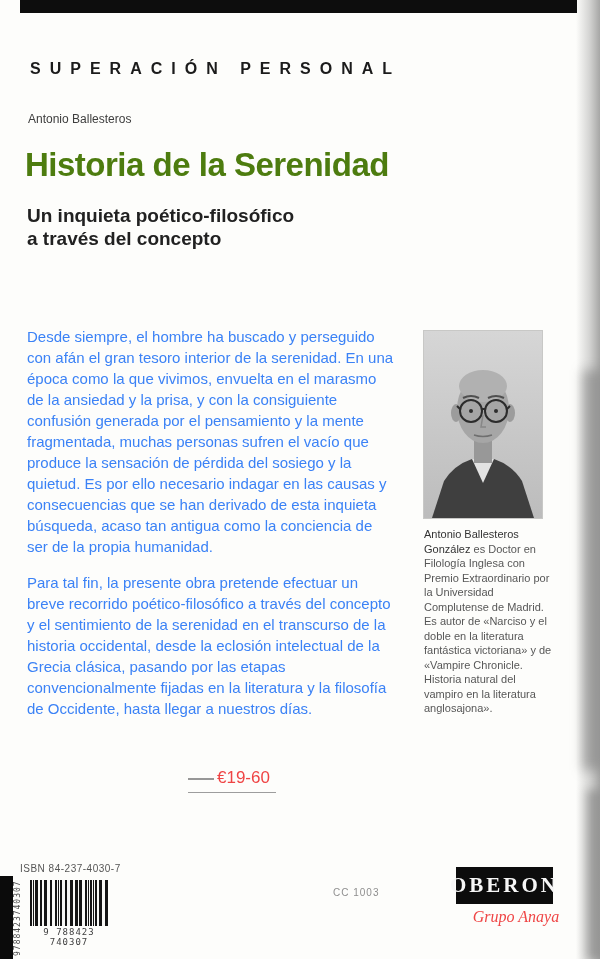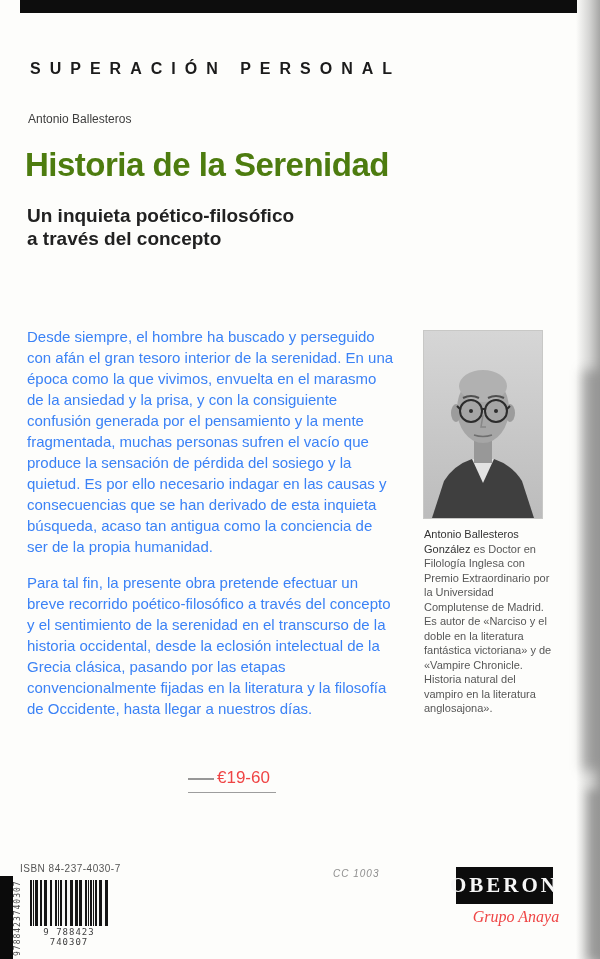--- a/index.html
+++ b/index.html
@@ -91,22 +91,22 @@
       repeating-linear-gradient(90deg, #141414 0 2px, transparent 2px 5px),
       repeating-linear-gradient(90deg, #141414 0 1px, transparent 1px 7px),
       repeating-linear-gradient(90deg, transparent 0 3px, #141414 3px 4px, transparent 4px 11px);
   }
   .barcode-digits {
     margin-top:1px; text-align:center;
     font-family:"DejaVu Sans Mono", monospace;
     font-size:9px; letter-spacing:1px; color:#3e3e3e;
   }
   .print-code {
-    position:absolute; left:333px; top:868px;
-    font-size:10px; color:#8e8e8e; letter-spacing:1px;font-style:italic;
+    position:absolute; left:333px; top:887px;
+    font-size:10px; color:#8e8e8e; letter-spacing:1px;
   }
   .oberon {
     position:absolute; left:456px; top:867px; width:97px; height:37px;
     background:#0c0c0c; color:#f6f6f6;
     display:flex; align-items:center; justify-content:center;
     font-family:"Liberation Serif", serif; font-weight:bold;
     font-size:21px; letter-spacing:3px;
   }
   .grupo {
     position:absolute; left:456px; top:908px; width:120px;

